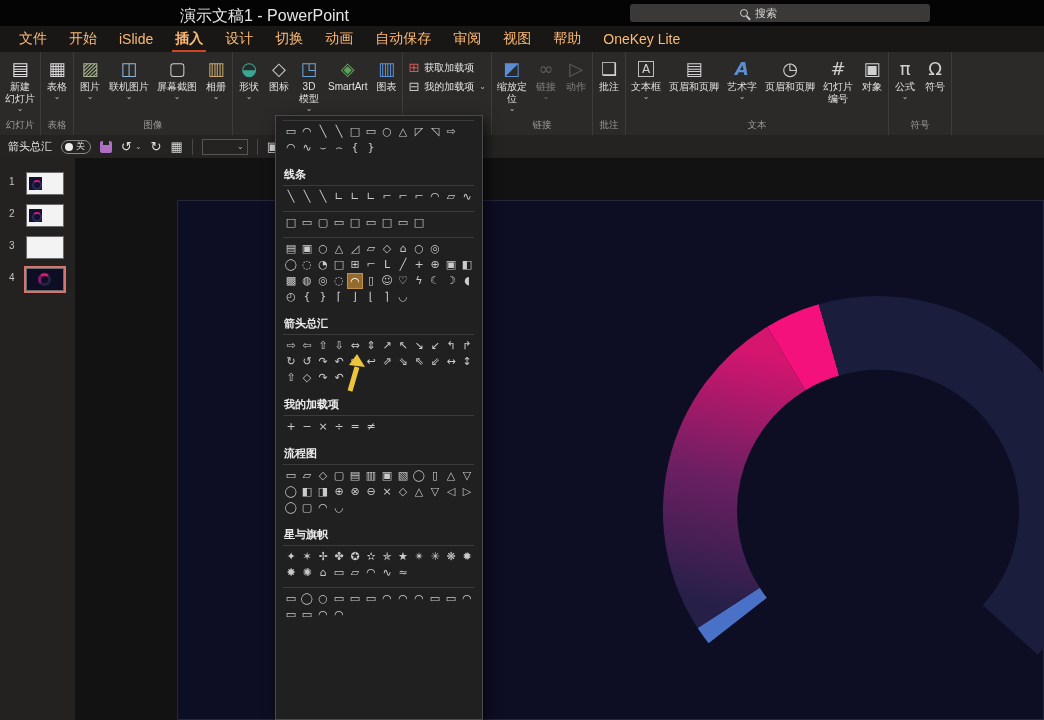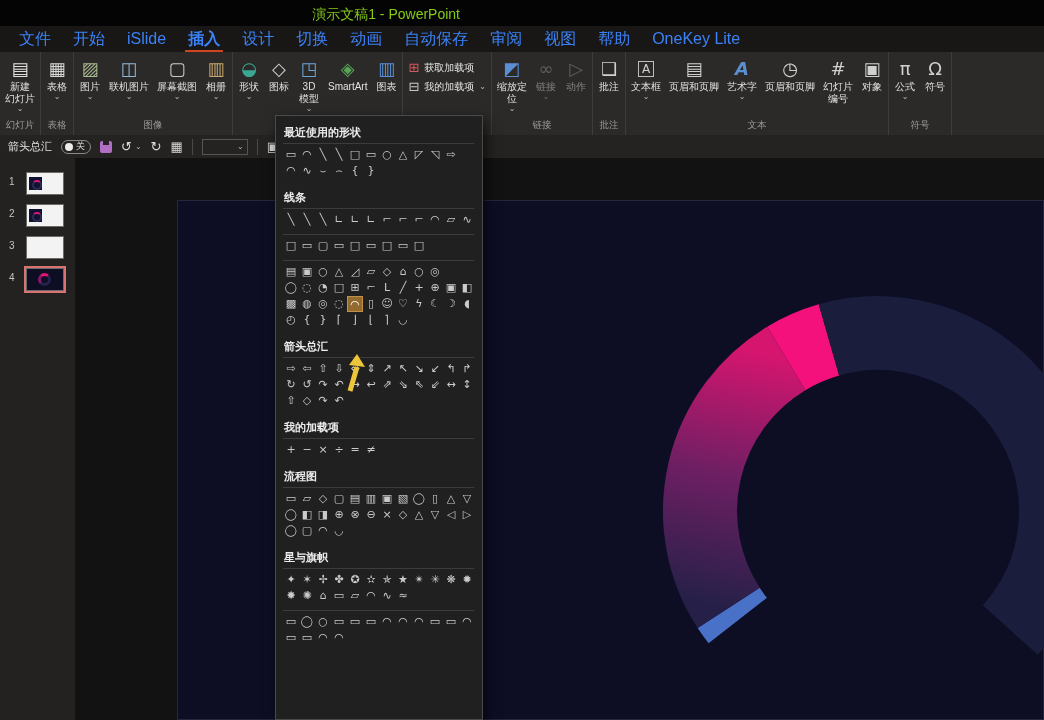--- a/index.html
+++ b/index.html
@@ -2,34 +2,34 @@
 <html><head>
 <meta charset="utf-8">
 <style>
   * { margin:0; padding:0; box-sizing:border-box; }
   html,body { width:1044px; height:720px; overflow:hidden; background:#000;
     font-family:"Liberation Sans","DejaVu Sans",sans-serif; }
   #app { position:relative; width:1044px; height:720px; background:#121212; }
 
   
   #titlebar { position:absolute; left:0; top:0; width:1044px; height:26px; background:#040404; }
-  #win-title { position:absolute; left:180px; top:6px; width:280px; text-align:right;
-    font-size:14px; color:#84cc16; }
+  #win-title { position:absolute; left:180px; top:6px; width:280px; text-align:left;
+    font-size:16px; color:#e5e5e5; }
   #searchbox { position:absolute; left:630px; top:4px; width:300px; height:18px;
     background:#3a3937; border-radius:3px; display:flex; align-items:center; gap:7px;
     padding-left:110px; }
   .mag { width:8px; height:8px; border:1.5px solid #c9c9c9; border-radius:50%; position:relative; flex:0 0 auto;}
   .mag::after { content:''; position:absolute; width:5px; height:1.5px; background:#c9c9c9;
     right:-4px; bottom:-2px; transform:rotate(45deg); }
   #search-label { font-size:11px; color:#d6d6d6; }
 
   
   #menubar { position:absolute; left:0; top:26px; width:1044px; height:26px; background:#181716;
     display:flex; align-items:stretch; padding-left:8px; }
-  .tab { color:#3b82f6; font-size:16px; padding:0 11px; display:flex; align-items:center;
+  .tab { color:#fdba74; font-size:14px; padding:0 11px; display:flex; align-items:center;
     position:relative; cursor:default; }
   .tab.selected { font-weight:bold; }
   .tab.selected::after { content:''; position:absolute; left:8px; right:8px; bottom:0;
     height:2px; background:#cf4520; }
 
   
   #ribbon { position:absolute; left:0; top:52px; width:1044px; height:83px; background:#2b2a28;
     display:flex; overflow:hidden; }
   .rgroup { display:flex; flex-direction:column; border-right:1px solid #3e3d3b; padding:2px 1px 0 1px; }
   .ritems { flex:1; display:flex; align-items:flex-start; justify-content:center; }
@@ -96,20 +96,24 @@
 
   #annotation-arrow { position:absolute; z-index:70; pointer-events:none; }
 </style>
 </head>
 <body>
 
 <div id="app">
 
   <div id="titlebar">
     <div id="win-title">演示文稿1  -  PowerPoint</div>
+    <div id="searchbox">
+      <span class="mag"></span>
+      <span id="search-label">搜索</span>
+    </div>
   </div>
 
   <div id="menubar">
       <div class="tab">文件</div>
       <div class="tab">开始</div>
       <div class="tab">iSlide</div>
       <div class="tab selected">插入</div>
       <div class="tab">设计</div>
       <div class="tab">切换</div>
       <div class="tab">动画</div>
@@ -346,21 +350,20 @@
           <path d="M 559.7340858580035 419.5877426079672 A 178 178 0 0 1 550.7166389057145 406.9457482326748" fill="none" stroke="#4a71c8" stroke-width="74"></path>
           <path d="M 550.7166389057145 406.9457482326748 A 178 178 0 0 1 608.3232226660103 157.42422047502404" fill="none" stroke="url(#gaugeGrad)" stroke-width="74"></path>
           <path d="M 608.3232226660103 157.42422047502404 A 178 178 0 0 1 650.9365506645742 138.8954181229792" fill="none" stroke="#f5117c" stroke-width="74"></path>
           <path d="M 650.9365506645742 138.8954181229792 A 178 178 0 0 1 832.2797789349761 429.1052479318768" fill="none" stroke="#1a1d3c" stroke-width="74"></path>
         </svg>
       </div>
   </div>
 
   <div id="shapes-menu">
       <div class="shape-sec">
-        <div class="sec-title">最近使用的形状</div>
         <div class="sec-rule"></div>
         <div class="shape-row">
           <div class="shape-cell">▭</div>
           <div class="shape-cell">◠</div>
           <div class="shape-cell">╲</div>
           <div class="shape-cell">╲</div>
           <div class="shape-cell">□</div>
           <div class="shape-cell">▭</div>
           <div class="shape-cell">○</div>
           <div class="shape-cell">△</div>

